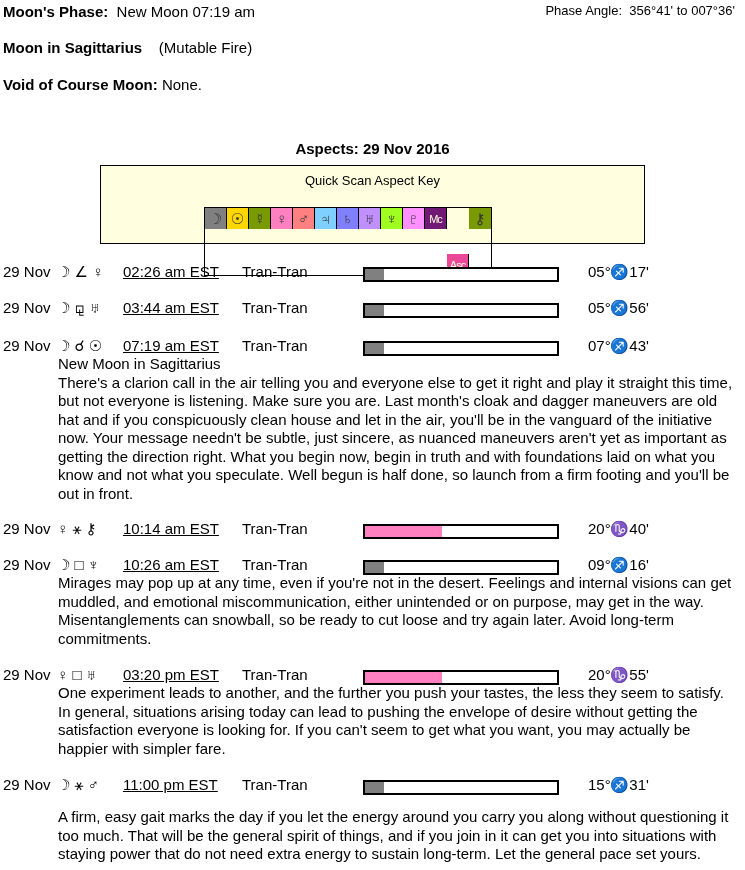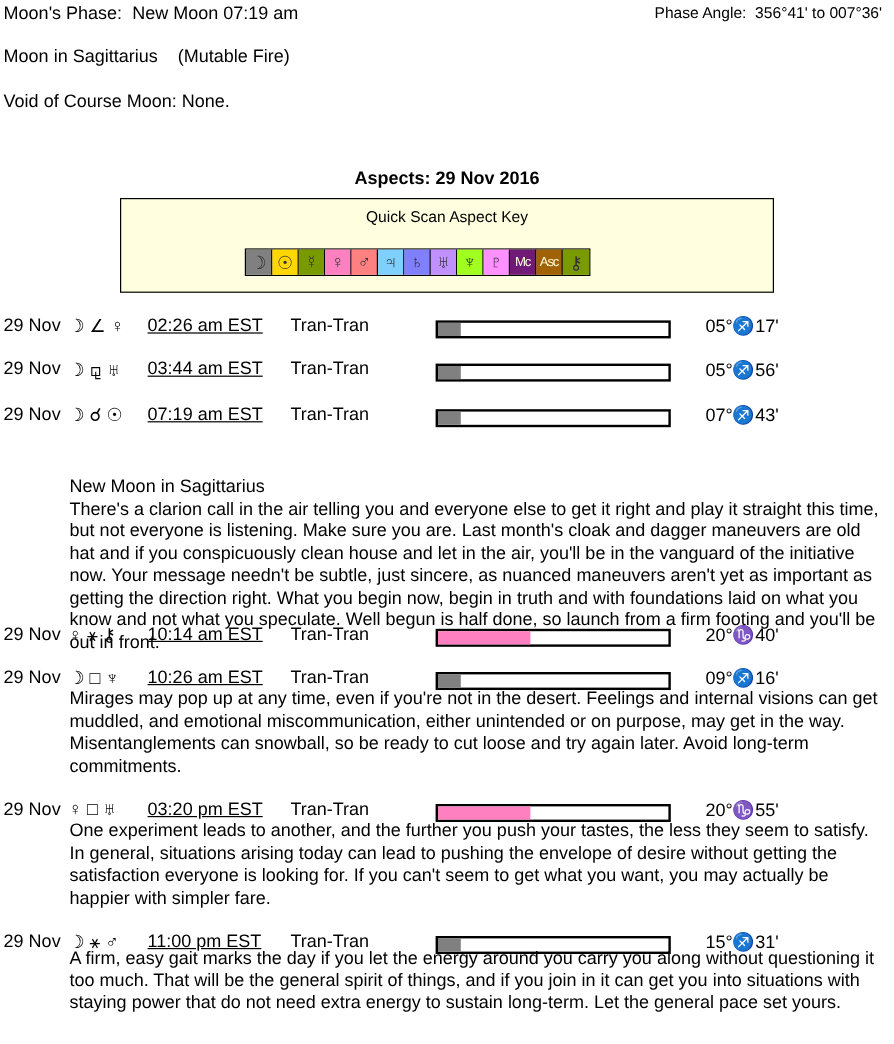--- a/index.html
+++ b/index.html
@@ -1,19 +1,19 @@
 <!DOCTYPE html>
 <html><head>
 <meta charset="utf-8">
 <style>
   html, body { margin:0; padding:0; background:#ffffff; }
   body { width:745px; height:870px; position:relative; overflow:hidden;
          font-family:"Liberation Sans", sans-serif; color:#000; font-size:15px; }
   .hdr { position:absolute; left:3px; font-size:15px; }
-  .hdr b { font-weight:normal; }
+  .hdr b { font-weight:bold; }
   #h1 { top:3px; } #h2 { top:39px; } #h3 { top:76px;text-align:center; }
   .phase-angle { position:absolute; right:10px; top:3px; font-size:13px; }
   .aspects-title { position:absolute; left:0; width:745px; top:140px; text-align:center; font-weight:bold; font-size:15px; }
   .keybox { position:absolute; left:100px; top:165px; width:545px; height:79px;
             background:#ffffe0; border:1px solid #000; box-sizing:border-box; font-size:13px; text-align:center; }
   .key-title { margin-top:7px; }
   .key-desc { margin-top:2px; }
   .key-row { position:absolute; left:103px; top:41px; display:flex; border:1px solid #000; }
   .kc { width:22px; height:21px; display:flex; align-items:center; justify-content:center;
         font-size:15px; border-right:1px solid #000; box-sizing:border-box; color:#333; }
@@ -58,21 +58,21 @@
       <span class="kc" style="background: rgb(255, 215, 0);">☉</span>
       <span class="kc" style="background: rgb(122, 154, 1);">☿</span>
       <span class="kc" style="background: rgb(255, 128, 192);">♀</span>
       <span class="kc" style="background: rgb(255, 128, 128);">♂</span>
       <span class="kc" style="background: rgb(128, 208, 255);">♃</span>
       <span class="kc" style="background: rgb(128, 128, 255);">♄</span>
       <span class="kc" style="background: rgb(192, 144, 255);">♅</span>
       <span class="kc" style="background: rgb(160, 255, 32);">♆</span>
       <span class="kc" style="background: rgb(255, 144, 255);">♇</span>
       <span class="kc txt" style="background: #701a75;">Mc</span>
-      <span class="kc txt" style="background: #a16207;">Asc</span>
+      <span class="kc txt" style="background: #ec4899; margin-top: 46px;">Asc</span>
       <span class="kc" style="background: rgb(122, 154, 1);">⚷</span>
     </div>
 </div>
 
 <div id="aspects">
     <div class="row" style="top: 263px;">
       <span class="date">29 Nov</span>
       <span class="glyphs">☽ ∠ ♀</span>
       <span class="time">02:26 am EST</span>
       <span class="type">Tran-Tran</span>
@@ -94,21 +94,21 @@
     <div class="row" style="top: 337px;">
       <span class="date">29 Nov</span>
       <span class="glyphs">☽ ☌ ☉</span>
       <span class="time">07:19 am EST</span>
       <span class="type">Tran-Tran</span>
       <div class="bar">
         <div class="fill" style="width: 10%; background: rgb(128, 128, 128);"></div>
       </div>
       <span class="pos">07°♐43'</span>
     </div>
-    <div class="desc" style="top: 355px; margin-top: 42px;">
+    <div class="desc" style="top: 355px;">
       <span class="" style="display: block;">New Moon in Sagittarius</span>
       <span class="" style="display: block;">There's a clarion call in the air telling you and everyone else to get it right and play it straight this time, but not everyone is listening. Make sure you are. Last month's cloak and dagger maneuvers are old hat and if you conspicuously clean house and let in the air, you'll be in the vanguard of the initiative now. Your message needn't be subtle, just sincere, as nuanced maneuvers aren't yet as important as getting the direction right. What you begin now, begin in truth and with foundations laid on what you know and not what you speculate. Well begun is half done, so launch from a firm footing and you'll be out in front.</span>
     </div>
     <div class="row" style="top: 520px;">
       <span class="date">29 Nov</span>
       <span class="glyphs">♀ ⚹ ⚷</span>
       <span class="time">10:14 am EST</span>
       <span class="type">Tran-Tran</span>
       <div class="bar">
         <div class="fill" style="width: 40%; background: rgb(255, 128, 192);"></div>
@@ -144,16 +144,16 @@
     <div class="row" style="top: 776px;">
       <span class="date">29 Nov</span>
       <span class="glyphs">☽ ⚹ ♂</span>
       <span class="time">11:00 pm EST</span>
       <span class="type">Tran-Tran</span>
       <div class="bar">
         <div class="fill" style="width: 10%; background: rgb(128, 128, 128);"></div>
       </div>
       <span class="pos">15°♐31'</span>
     </div>
-    <div class="desc" style="top: 790px;">
+    <div class="desc" style="top: 808px;">
       <span class="" style="display: block;">A firm, easy gait marks the day if you let the energy around you carry you along without questioning it too much. That will be the general spirit of things, and if you join in it can get you into situations with staying power that do not need extra energy to sustain long-term. Let the general pace set yours.</span>
     </div>
   </div>
 
 </body></html>

